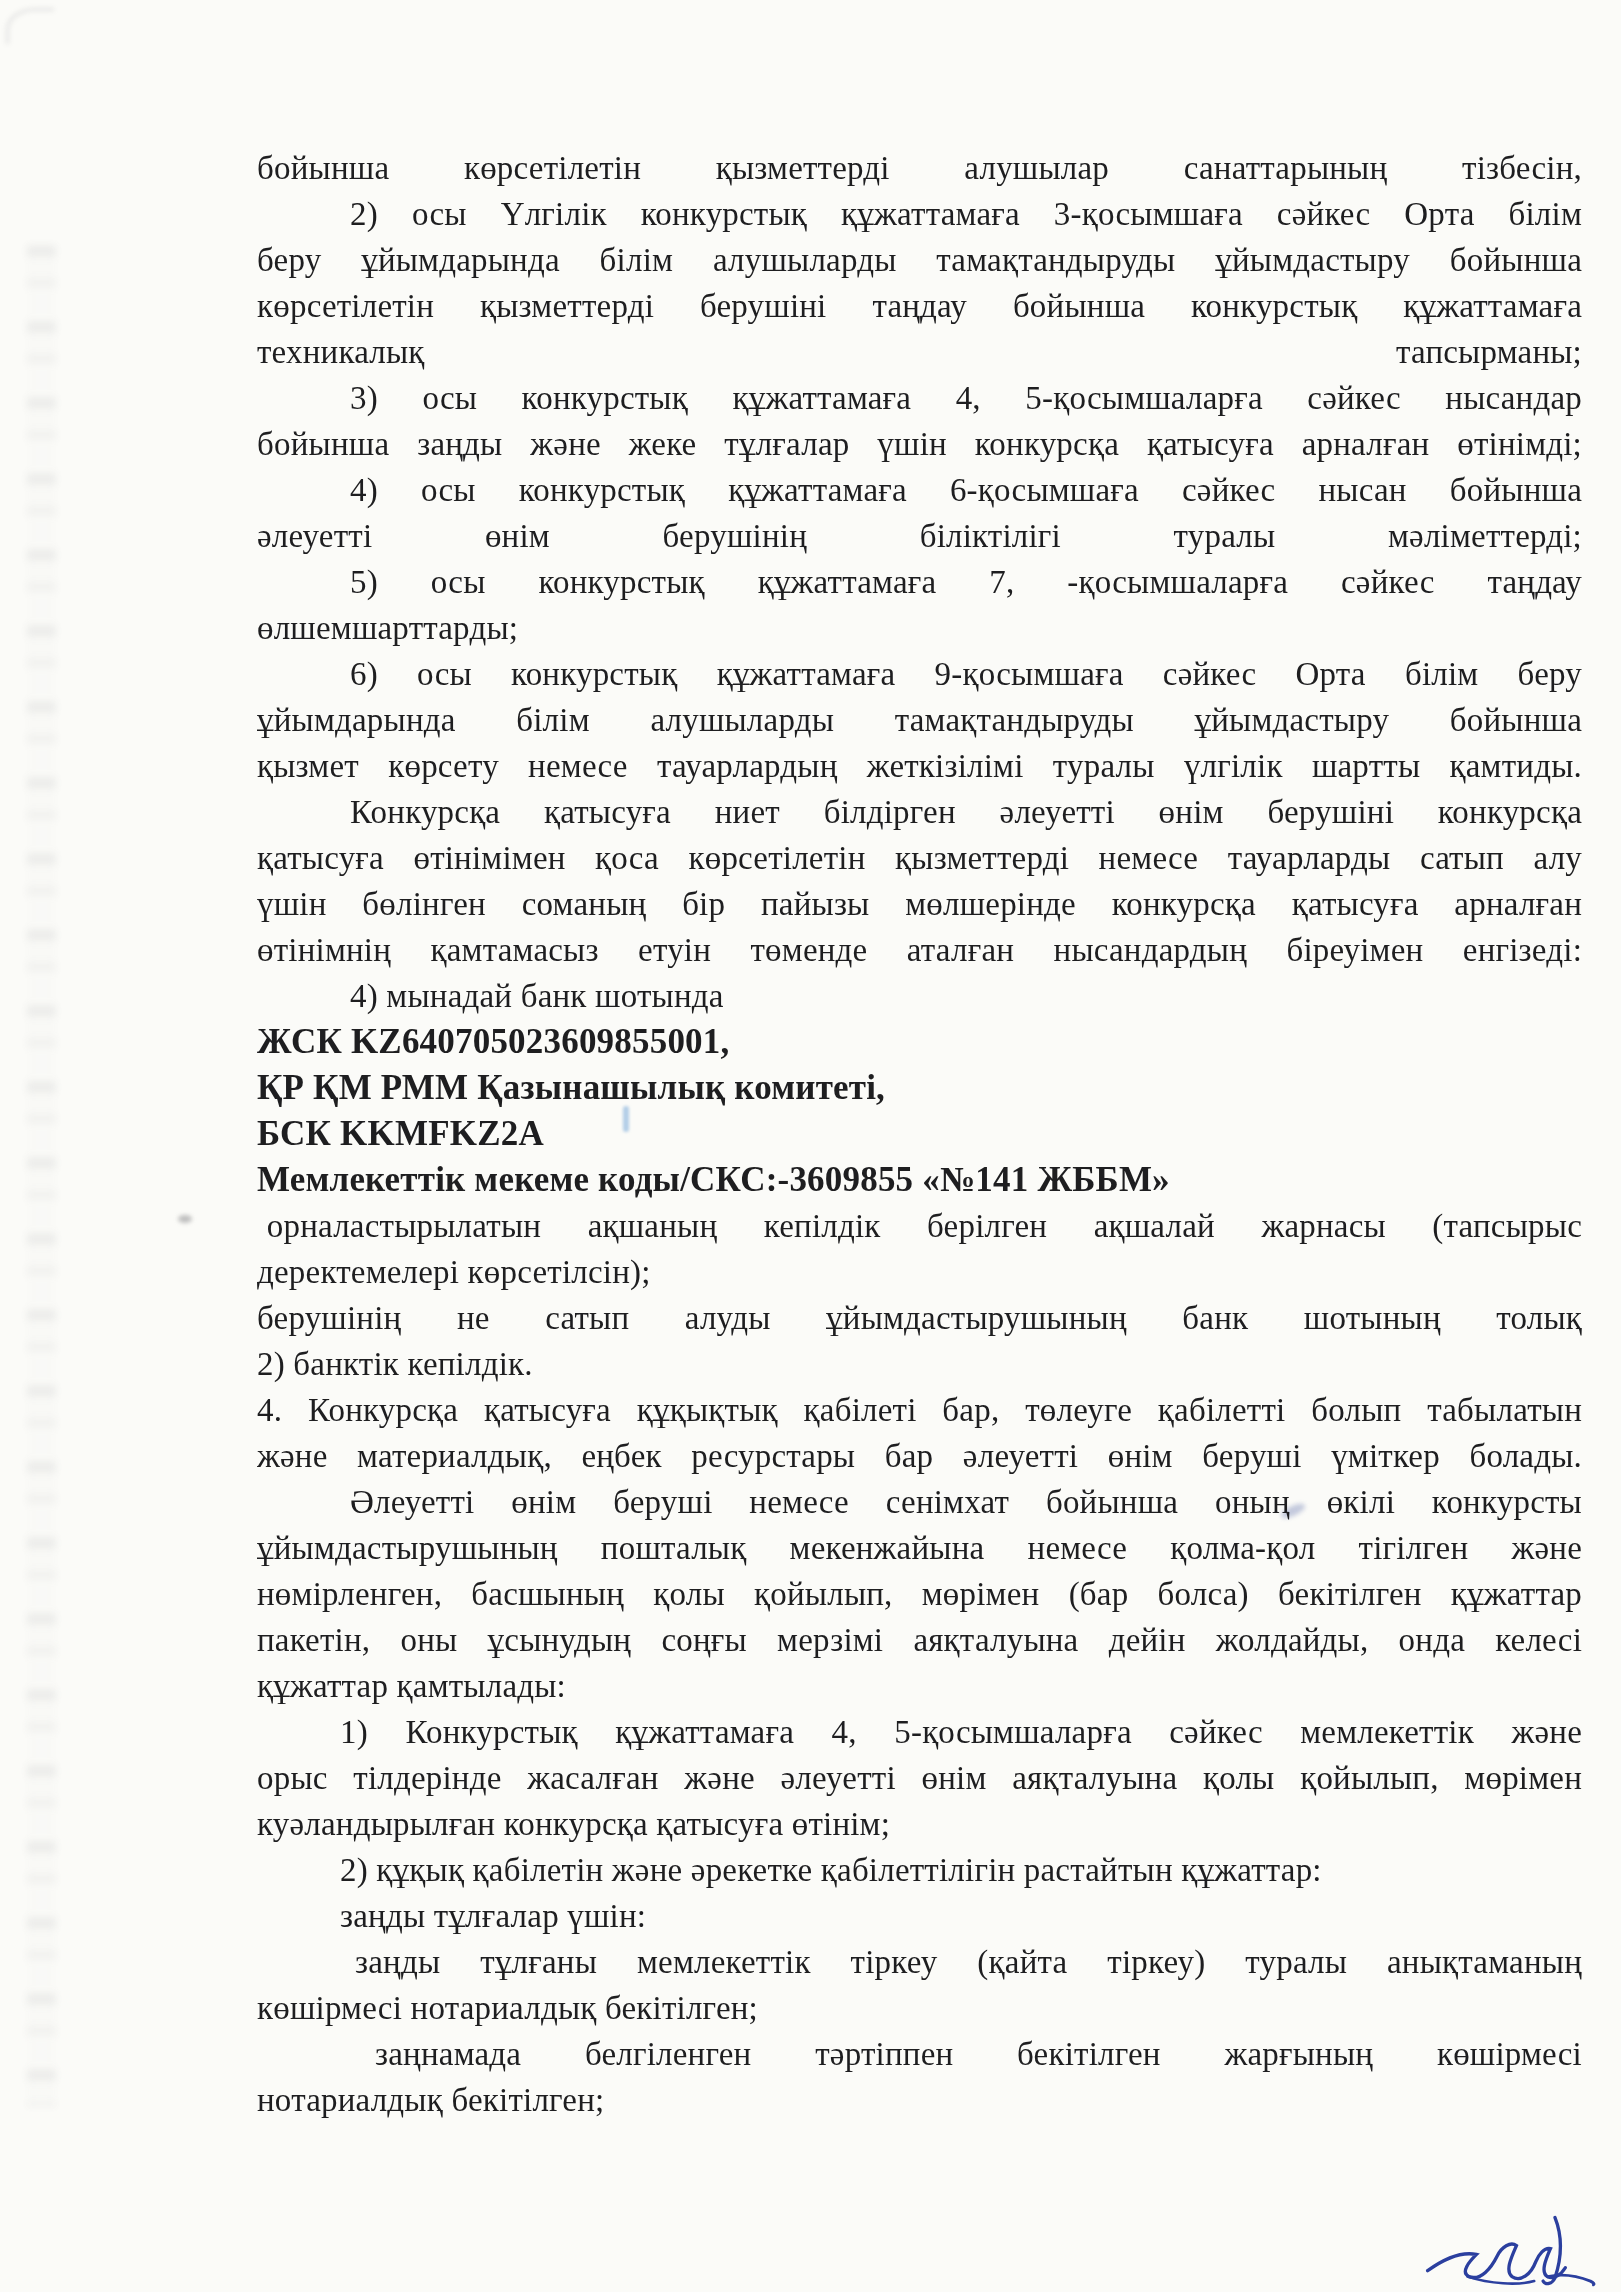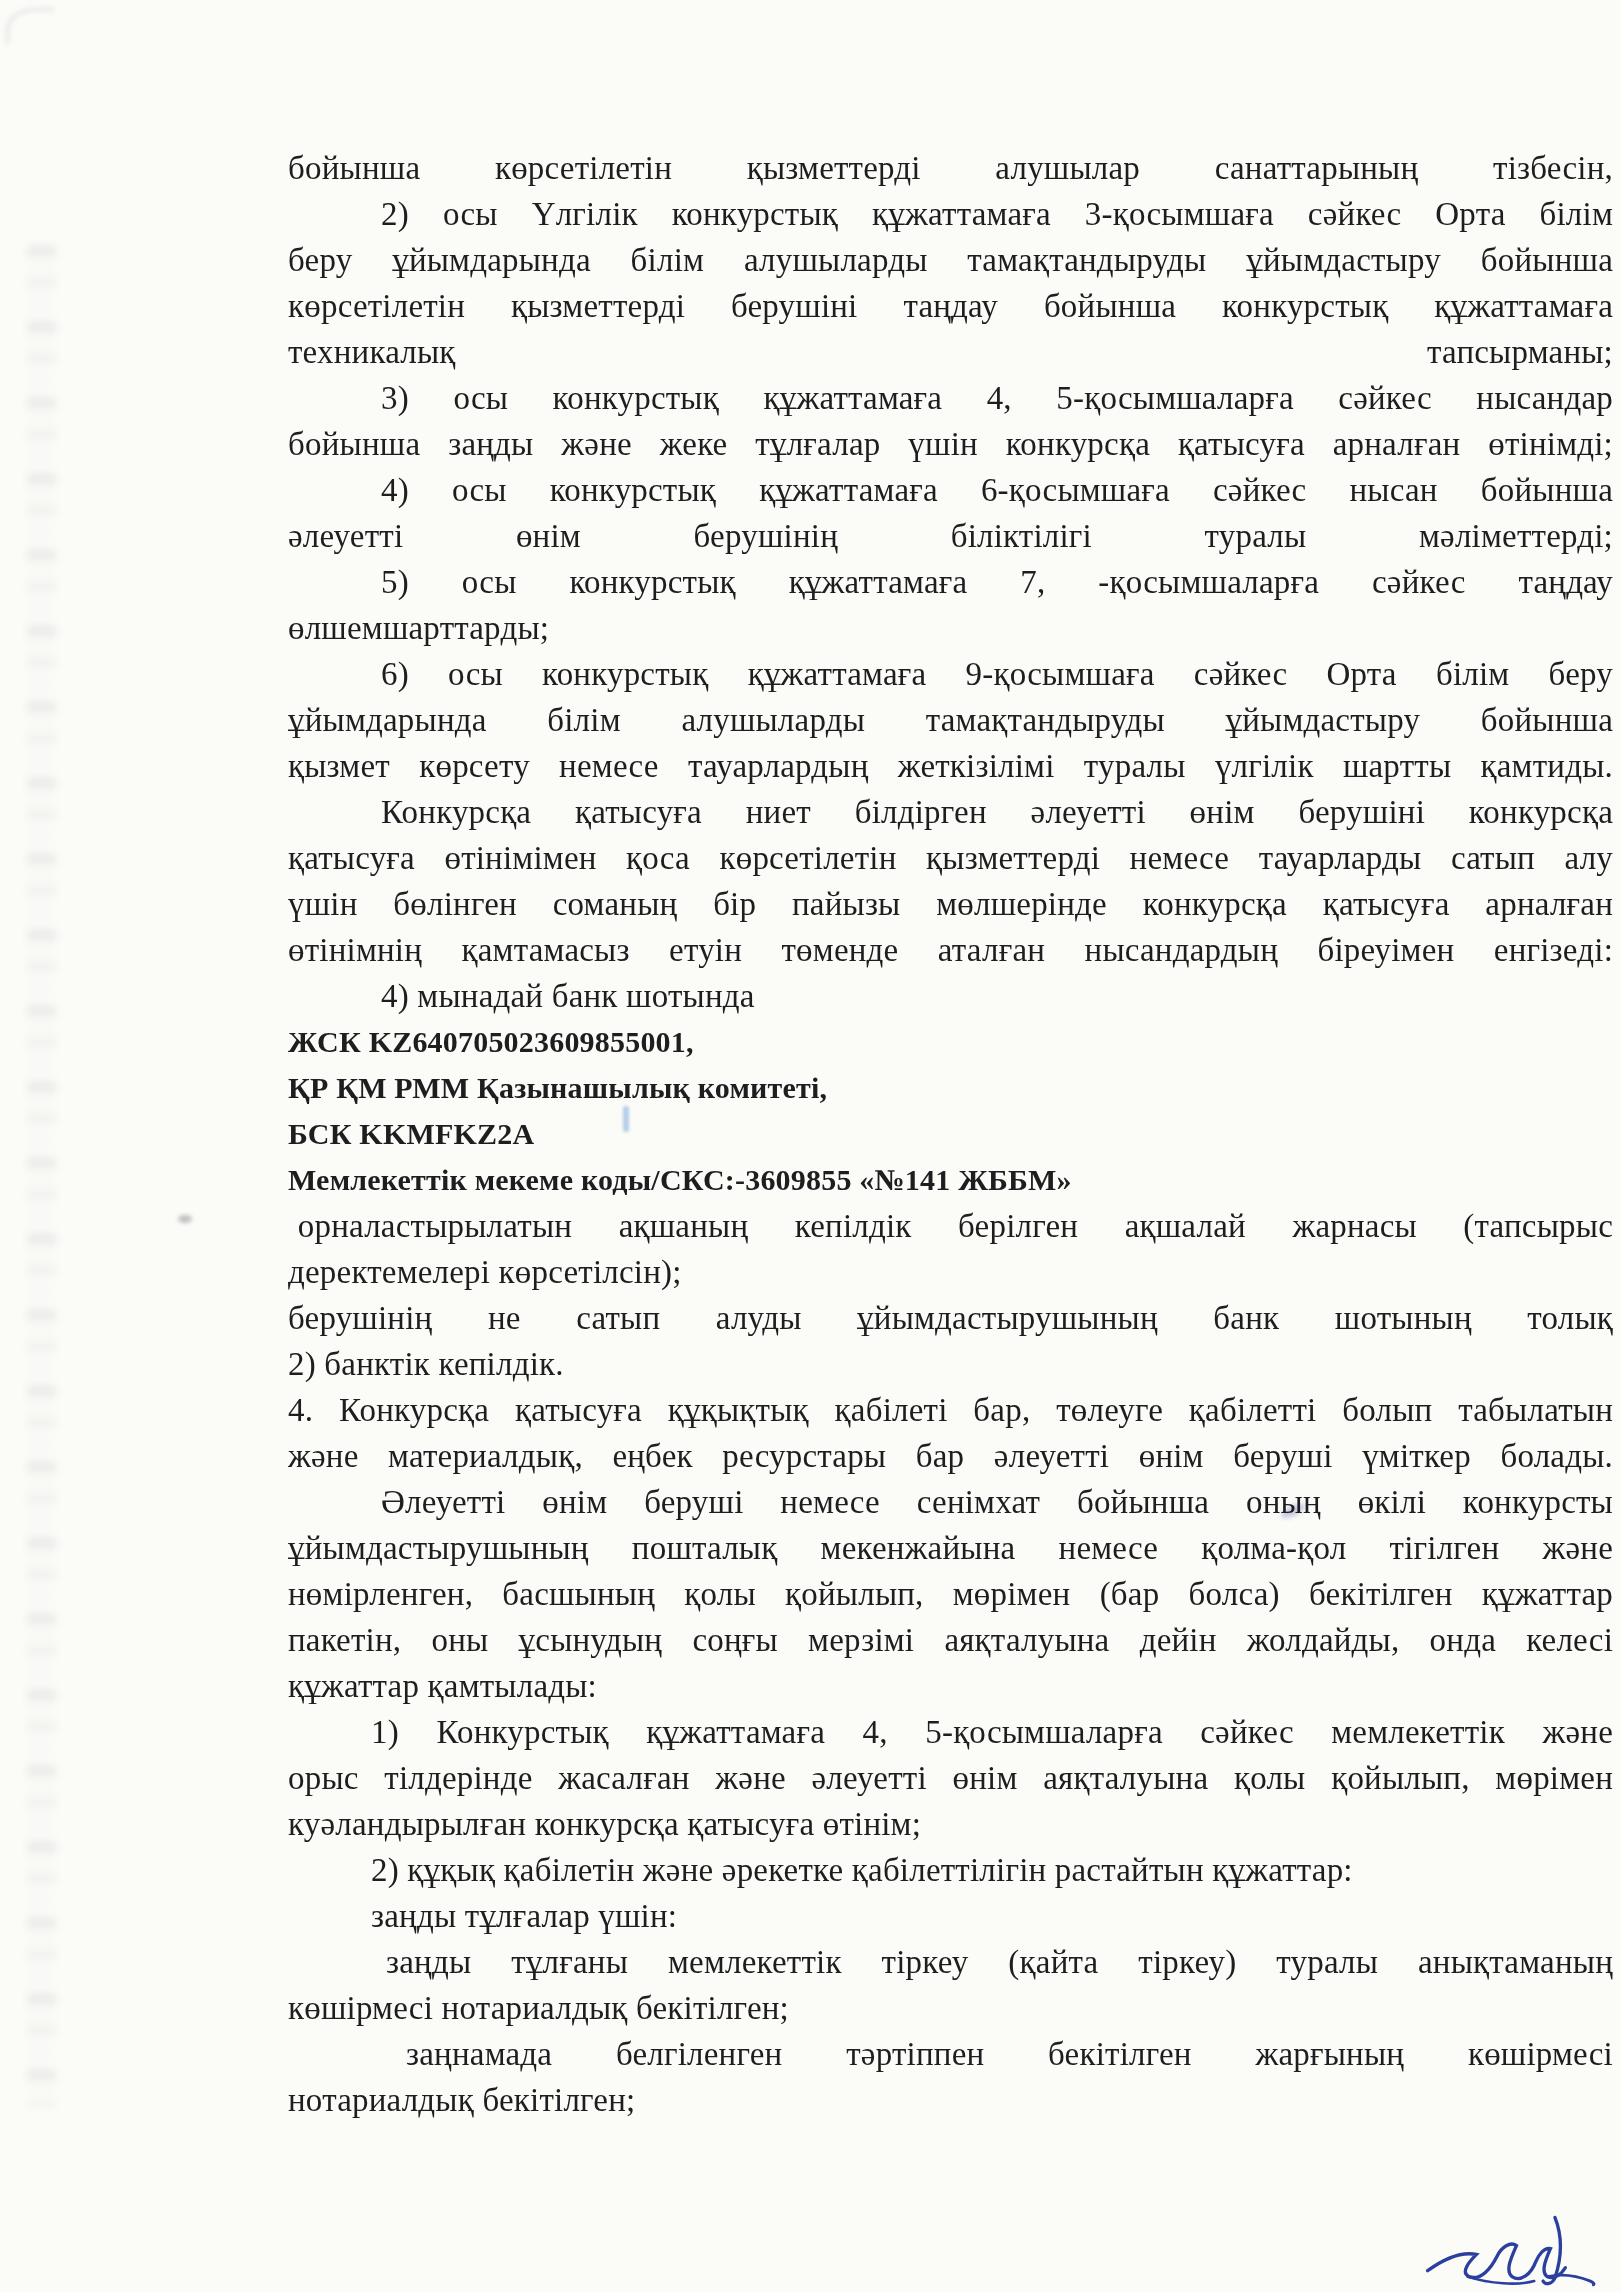--- a/index.html
+++ b/index.html
@@ -9,21 +9,20 @@
     height: 2293px;
     margin: 0 auto;
     background: #fbfbf8;
     overflow: hidden;
   }
   .text-block {
     position: absolute;
     left: 257px;
     top: 145px;
     width: 1325px;
-    margin-left: 31px;
   }
   .line {
     font-family: "Liberation Serif", "DejaVu Serif", serif;
     font-size: 33px;
     line-height: 46px;
     height: 46px;
     color: #1e1e20;
     text-align: justify;
     text-align-last: justify;
     overflow: hidden;
@@ -32,21 +31,21 @@
   }
   .line.left { text-align: left; text-align-last: left; }
   .line.split {
     display: flex;
     justify-content: space-between;
     text-align: left;
     text-align-last: left;
   }
   .line.bold {
     font-weight: bold;
-    font-size: 30px;
+    font-size: 35px;
   }
   
   .artifact-strip {
     position: absolute;
     left: 27.4px;
     top: 245px;
     width: 29px;
     height: 1862px;
     background: repeating-linear-gradient(
       to bottom,

